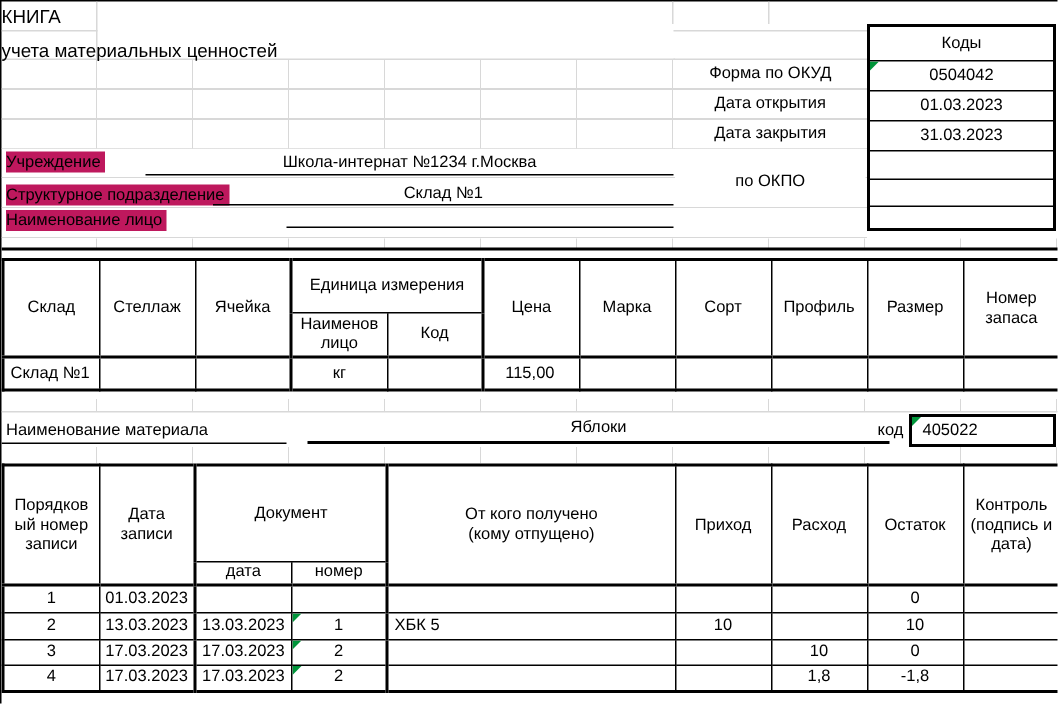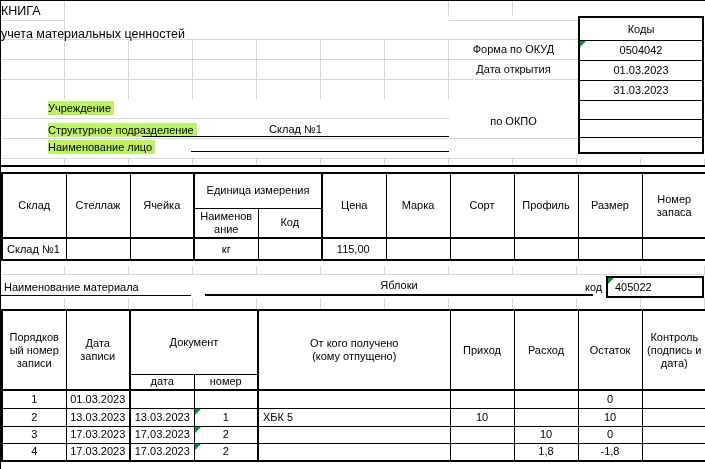--- a/index.html
+++ b/index.html
@@ -14,21 +14,21 @@
   .gv{ background-image:repeating-linear-gradient(to right, transparent 0 63px, var(--grid) 63px 64px); }
   .gh{ background-image:repeating-linear-gradient(to bottom, transparent 0 19px, var(--grid) 19px 20px); }
   .gvh{ background-image:repeating-linear-gradient(to right, transparent 0 63px, var(--grid) 63px 64px),
                         repeating-linear-gradient(to bottom, transparent 0 19px, var(--grid) 19px 20px); }
   .gt-line{ position:absolute; background:var(--grid); }
 
   .t1,.t2{ position:absolute; left:0; width:490px; text-align:left; font-size:12.5px; }
   .t1{ top:3px; } .t2{ top:26px; }
 
   .rlabel{ position:absolute; left:449px; width:127px; text-align:center; height:16px; line-height:16px; background:#fff; }
-  .llabel{ position:absolute; left:3px; height:14px; line-height:14px; white-space:nowrap; background:#bef264; padding-right:3px;margin-left:44px; }
+  .llabel{ position:absolute; left:3px; height:14px; line-height:14px; white-space:nowrap; background:#be185d; padding-right:3px; }
 
   .uline{ position:absolute; border-bottom:1px solid #000; text-align:center; }
 
   .codesbox{ position:absolute; left:577px; top:15px; width:126px; height:138px;
              border:2px solid #000; background:#fff; display:flex; flex-direction:column; }
   .cb{ border-bottom:1px solid #000; text-align:center; overflow:hidden; }
   .cb:last-child{ border-bottom:none; }
 
   .hr2{ position:absolute; left:0; top:164px; width:705px; height:2px; background:#000; }
 
@@ -71,33 +71,35 @@
   <div class="gt-line" style="left:0;top:19px;width:64px;height:1px;"></div>
   <div class="gt-line" style="left:447px;top:0;width:1px;height:15px;"></div>
   <div class="gt-line" style="left:511px;top:0;width:1px;height:15px;"></div>
   <div class="gt-line" style="left:448px;top:19px;width:129px;height:1px;"></div>
 
   <div class="t1">КНИГА</div>
   <div class="t2">учета материальных ценностей</div>
 
   <div class="rlabel" style="top:40px;">Форма по ОКУД</div>
   <div class="rlabel" style="top:60px;">Дата открытия</div>
+  <div class="rlabel" style="top:80px;">Дата закрытия</div>
   <div class="rlabel" style="top:112px;">по ОКПО</div>
 
   <div class="codesbox">
     <div class="cb" style="height:23px;line-height:22px;">Коды</div>
     <div class="cb flag" style="height:20px;line-height:19px;">0504042</div>
     <div class="cb" style="height:20px;line-height:19px;">01.03.2023</div>
     <div class="cb" style="height:20px;line-height:19px;">31.03.2023</div>
     <div class="cb" style="height:19px;line-height:18px;"></div>
     <div class="cb" style="height:18px;line-height:17px;"></div>
     <div class="cb" style="height:14px;line-height:13px;"></div>
   </div>
 
   <div class="llabel" style="top:100px;">Учреждение</div>
+  <div class="uline" style="left:96px;top:100px;width:352px;height:16px;line-height:15px;">Школа-интернат №1234 г.Москва</div>
   <div class="llabel" style="top:122px;">Структурное подразделение</div>
   <div class="uline" style="left:141px;top:121px;width:307px;height:15px;line-height:14px;">Склад №1</div>
   <div class="llabel" style="top:139px;">Наименование лицо</div>
   <div class="uline" style="left:190px;top:138px;width:258px;height:13px;"></div>
 
   <div class="hr2"></div>
 
   <table class="xt mid">
     <colgroup>
       <col style="width:64px">
@@ -120,21 +122,21 @@
       <th colspan="2" class="b2l b2r">Единица измерения</th>
       <th rowspan="2">Цена</th>
       <th rowspan="2">Марка</th>
       <th rowspan="2">Сорт</th>
       <th rowspan="2">Профиль</th>
       <th rowspan="2">Размер</th>
       <th rowspan="2">Номер запаса</th>
     </tr>
     <tr style="height:30px;">
       <th class="b2l">Наименов
-ание</th>
+лицо</th>
       <th class="b2r">Код</th>
     </tr>
     <tr class="d" style="height:22px;">
       <td class="al">Склад №1</td>
       <td></td>
       <td></td>
       <td class="b2l">кг</td>
       <td class="b2r"></td>
       <td class="ar">115,00</td>
       <td></td>

